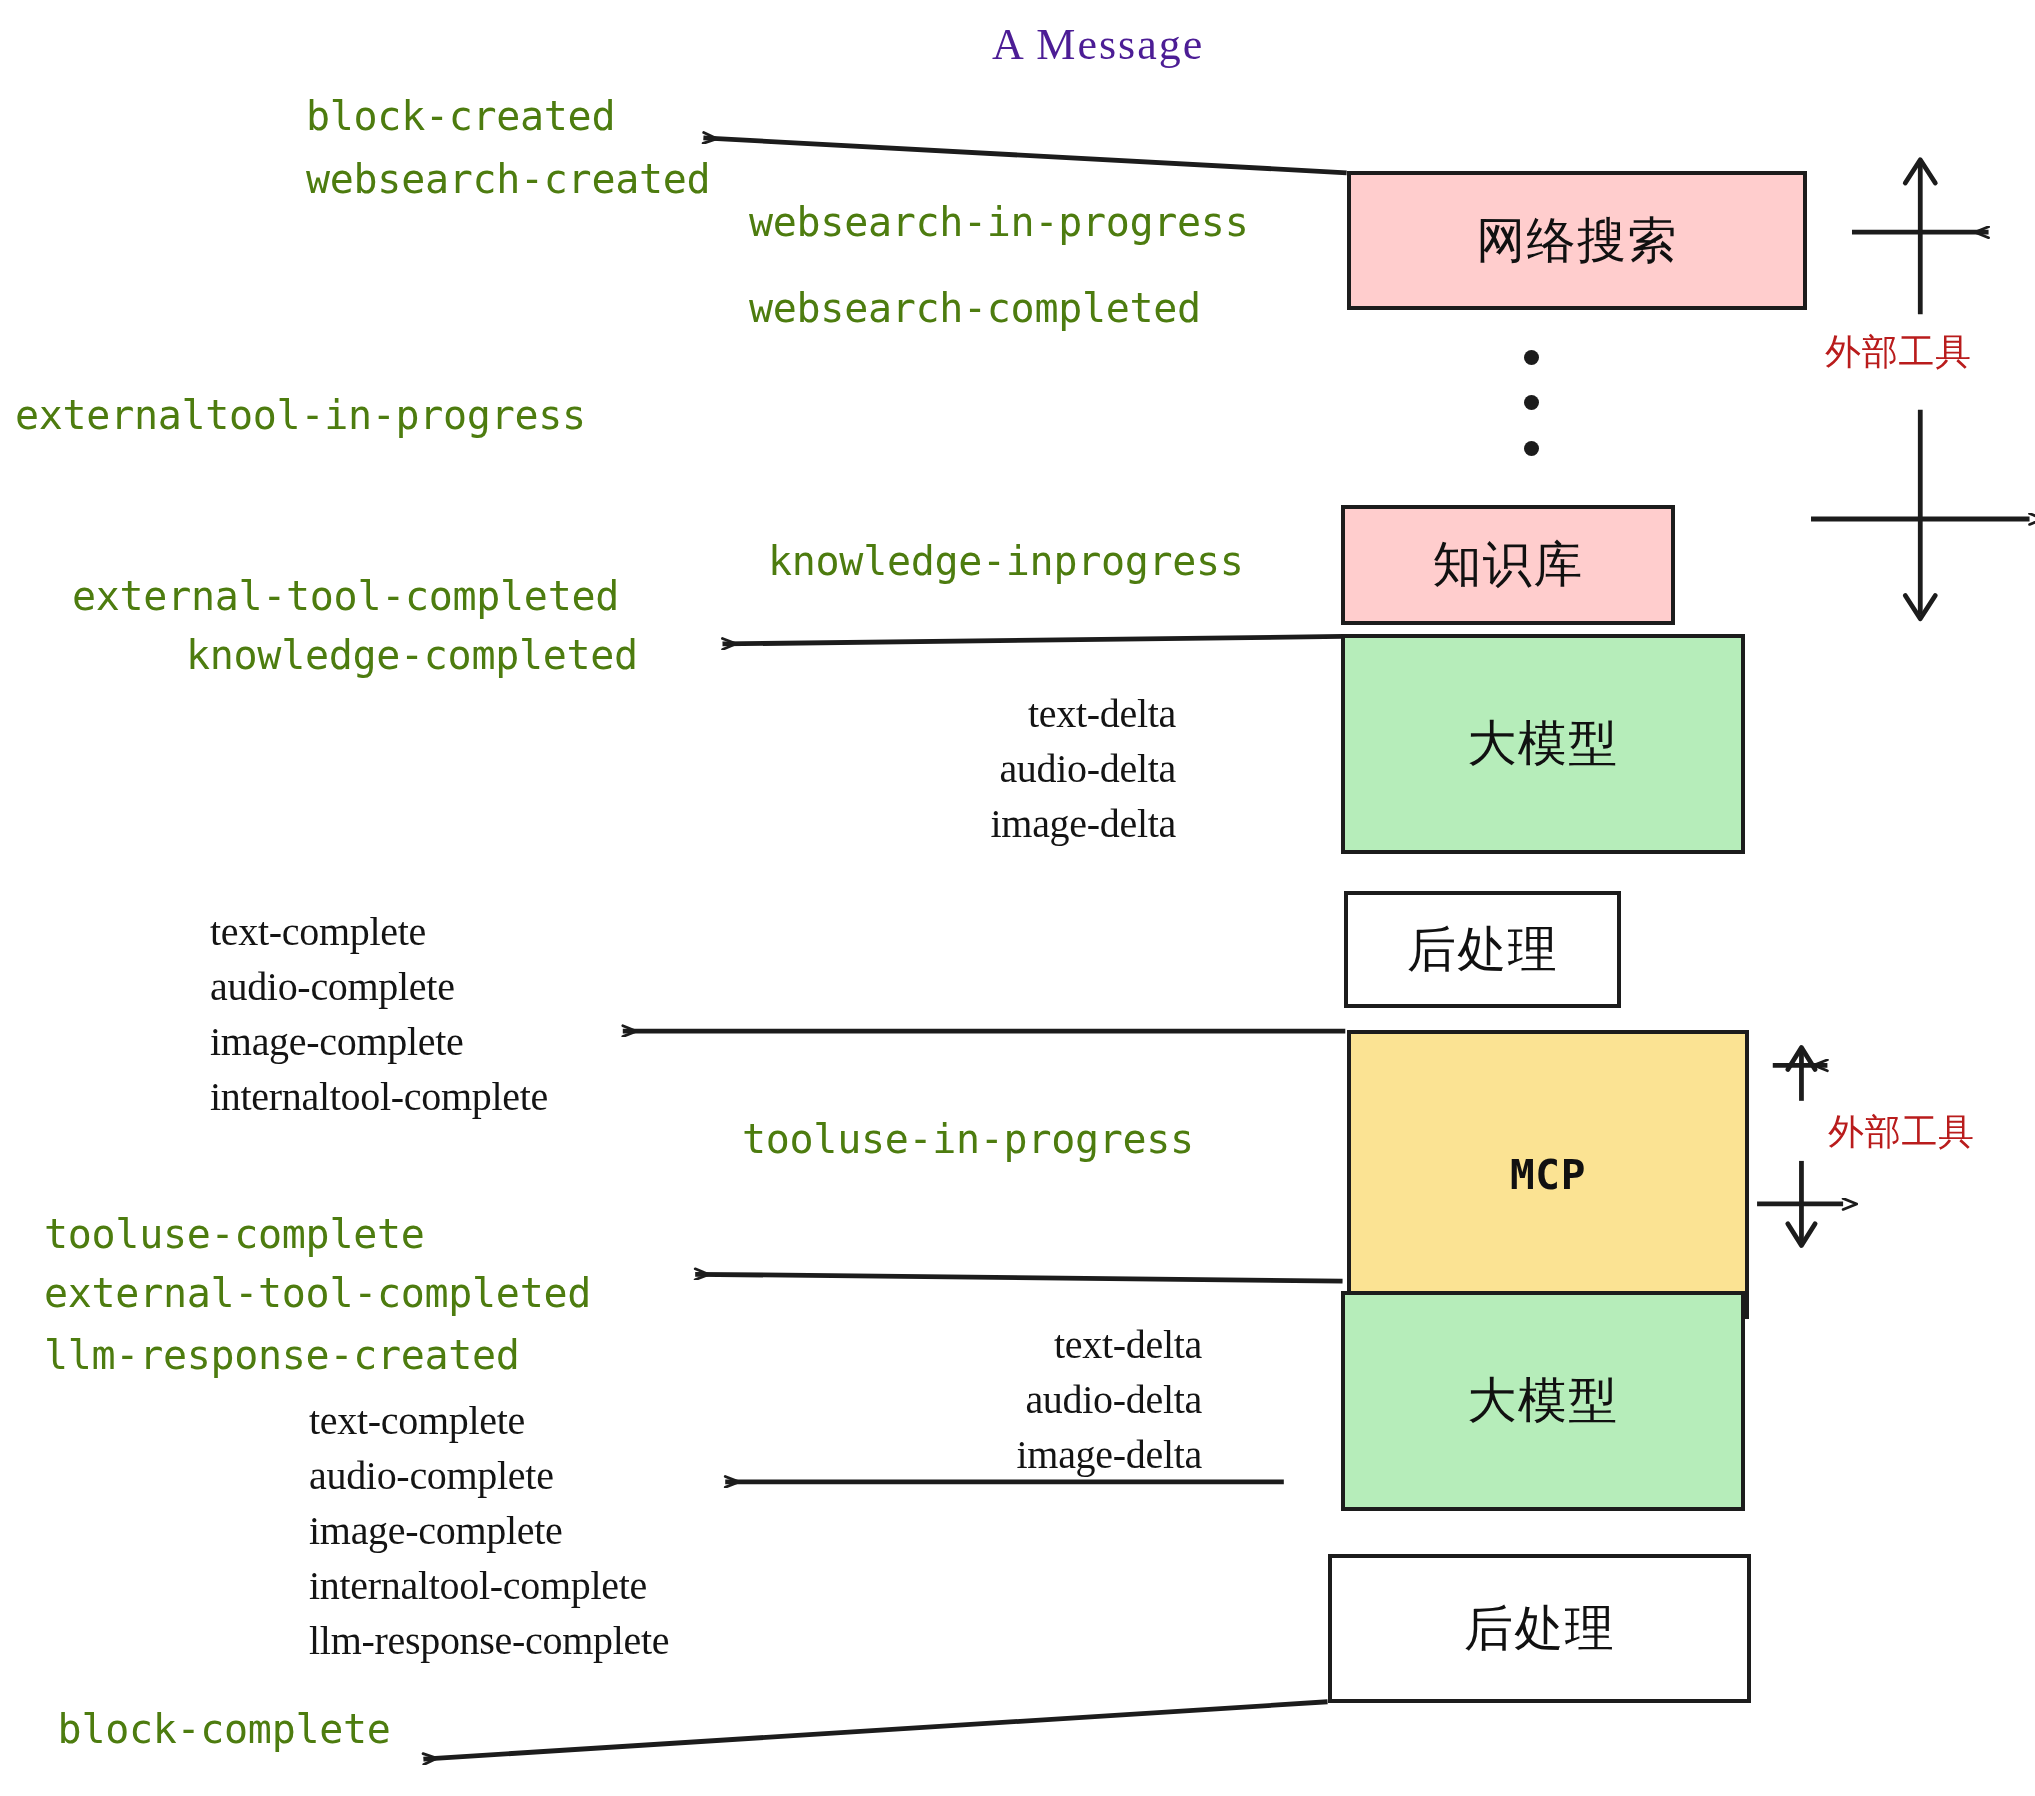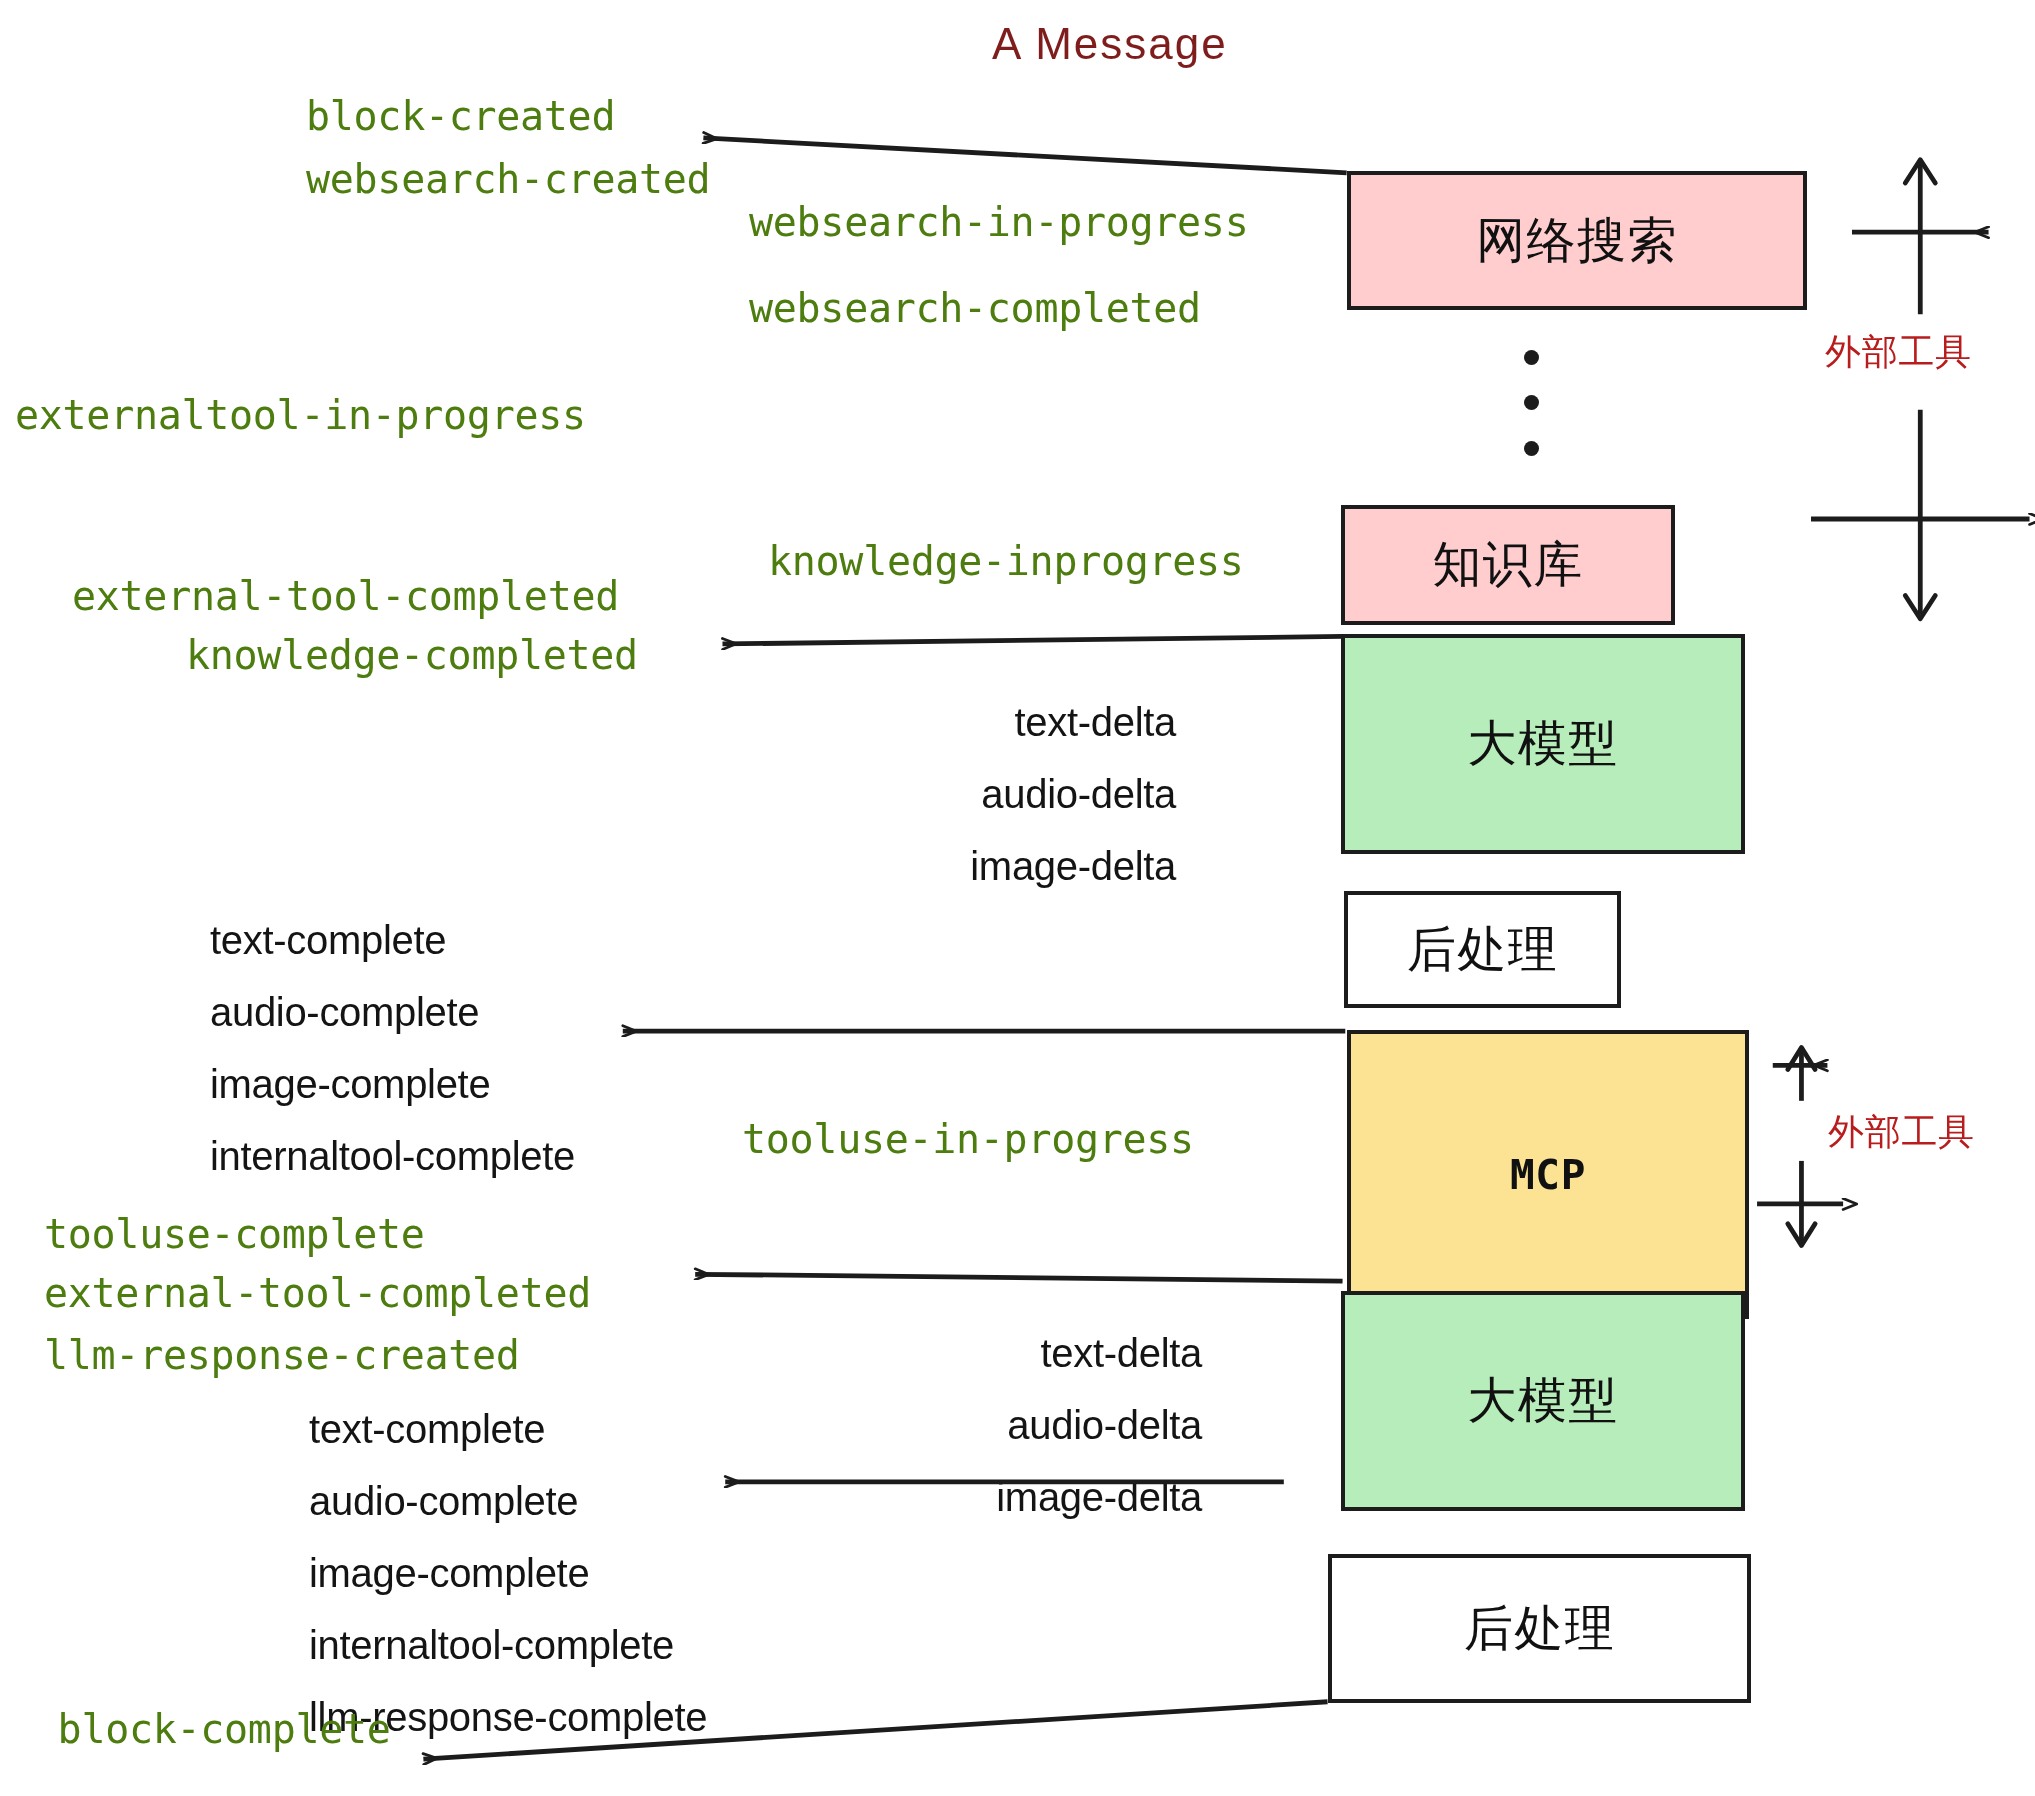--- a/index.html
+++ b/index.html
@@ -32,36 +32,36 @@
     font-size:40px;
     line-height:1.0;
     white-space:pre;
     color:#4d7c0f;
     letter-spacing:-0.3px;
   }
 
   
   .grp{
     position:absolute;
-    font-family:Liberation Sans, sans-serif;
+    font-family:Liberation Serif, serif;
     font-size:40px;
-    line-height:72px;
+    line-height:55px;
     white-space:pre;
     color:#141414;
     letter-spacing:-0.3px;
   }
   .grp.right { text-align:right; }
 
   
   #title{
     position:absolute;
-    font-family:Liberation Sans, sans-serif;
+    font-family:Liberation Serif, serif;
     font-size:44px;
     letter-spacing:2px;
-    color:#7f1d1d;
+    color:#4c1d95;
   }
 
   
   .sidelabel{
     position:absolute;
     font-family:"DejaVu Sans", sans-serif;
     font-size:36px;
     color:#b91c1c;
     white-space:nowrap;
     letter-spacing:0.7px;

